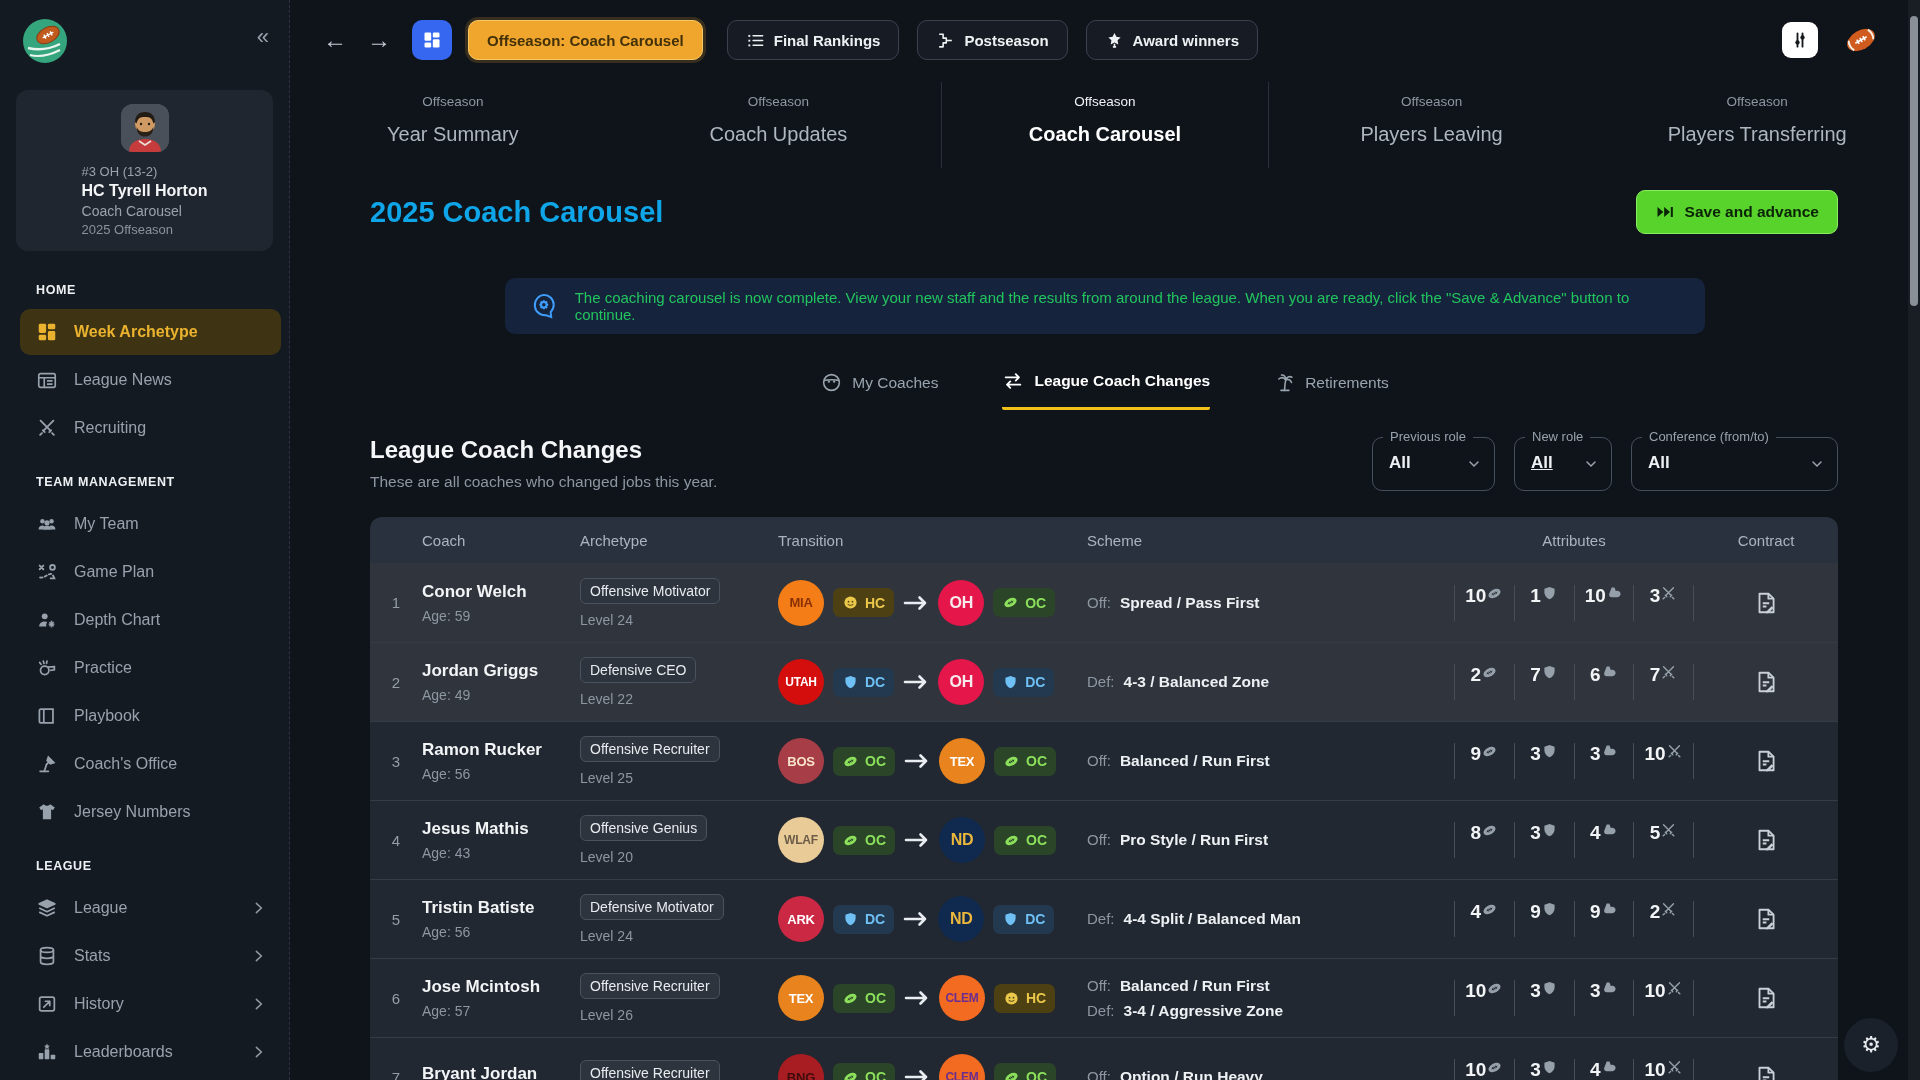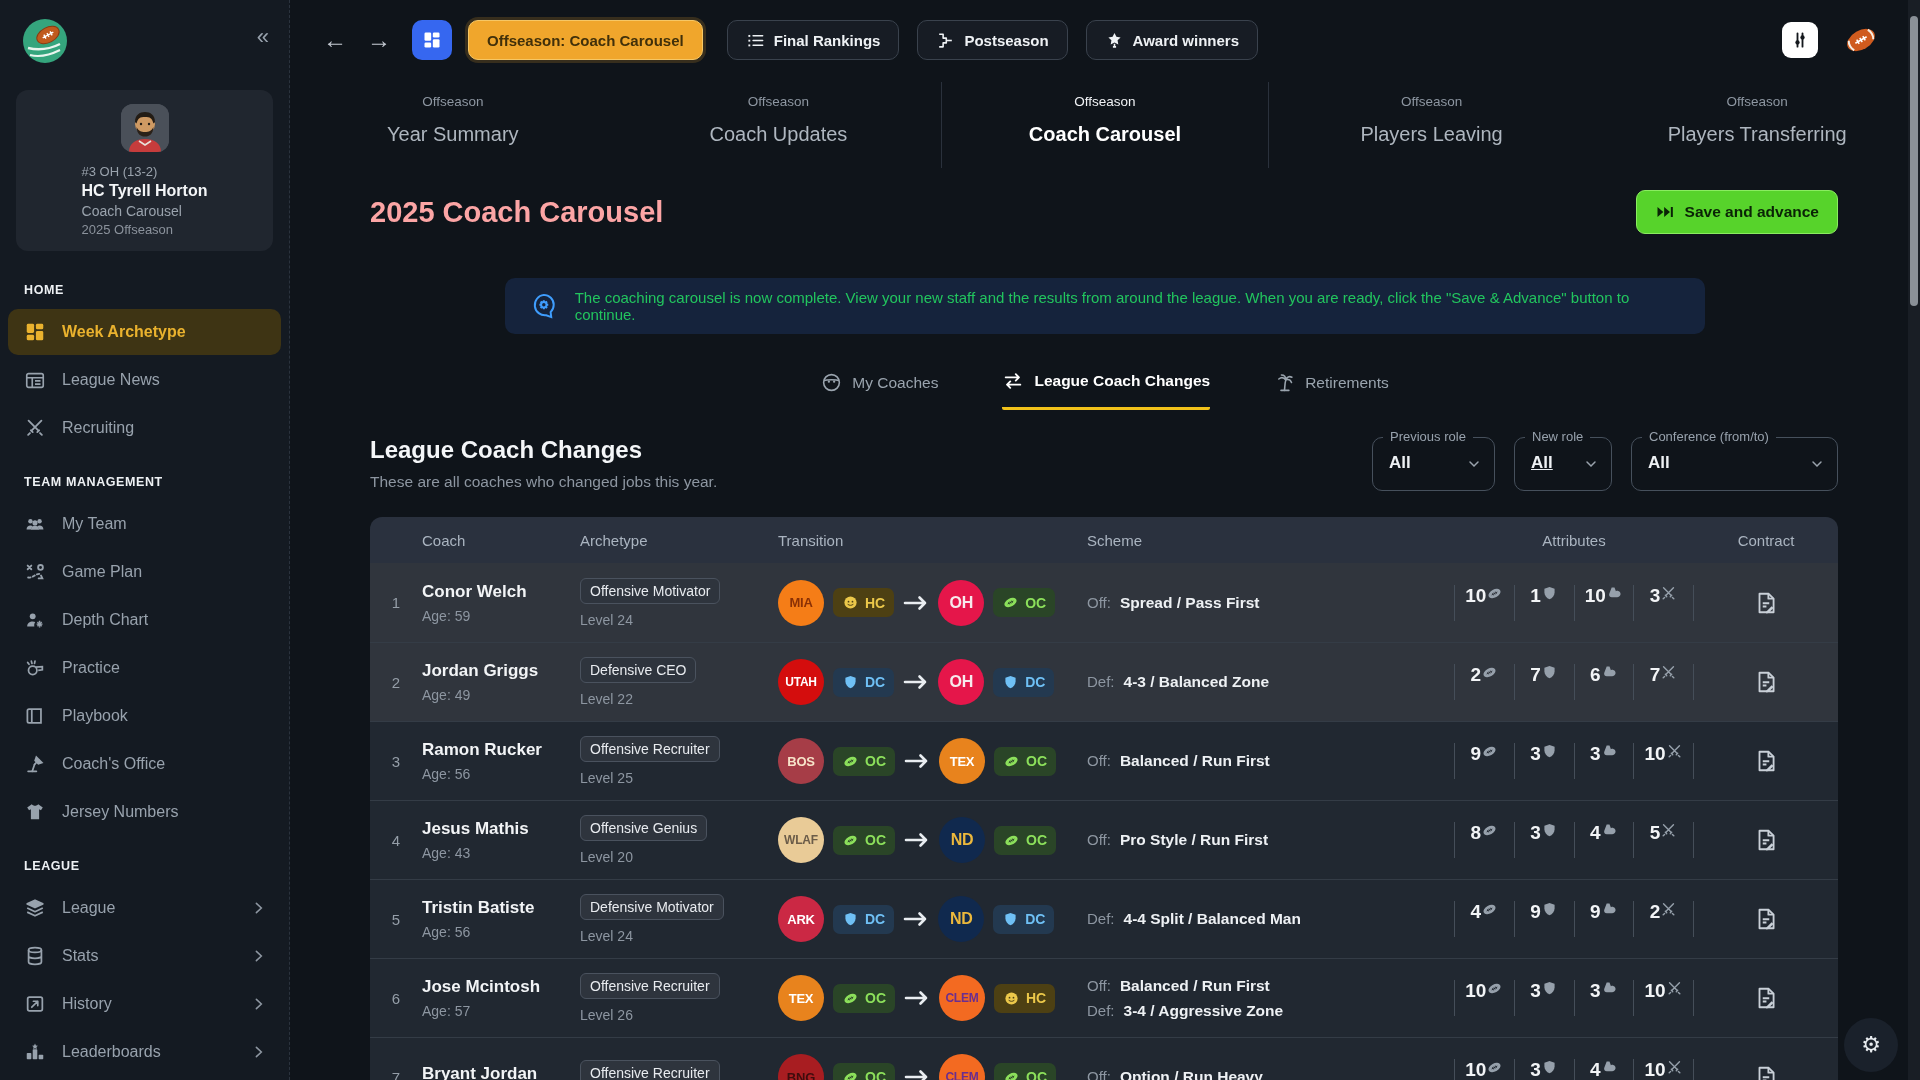--- a/index.html
+++ b/index.html
@@ -12,21 +12,21 @@
     padding:16px 0 0 0; position:relative; flex-shrink:0; }
   .logo-wrap { padding:2px 22px 14px 22px; }
   .collapse-btn { position:absolute; top:26px; right:20px; font-size:22px; color:#97a1ac; cursor:pointer; line-height:1; }
   .profile-card { margin:8px 16px 0 16px; background:#20262f; border-radius:12px; padding:14px 14px; display:flex; gap:12px; align-items:center;flex-direction:column; }
   .avatar { width:48px; height:48px; border-radius:12px; overflow:hidden; flex-shrink:0; background:#4a5059; }
   .profile-lines { display:flex; flex-direction:column; gap:3px; min-width:0; }
   .p-record { font-size:13px; color:#9aa3ad; }
   .p-name { font-size:16px; font-weight:bold; color:#f3f5f7; }
   .p-role { font-size:14px; color:#9aa3ad; }
   .p-season { font-size:13px; color:#8b929c; }
-  .nav { margin-top:10px; }
+  .nav { margin-top:10px;padding-left:12px; }
   .nav-label { padding:22px 24px 10px 24px; font-size:12.5px; font-weight:bold; letter-spacing:.6px; color:#eef1f4; }
   .nav-item { display:flex; align-items:center; gap:16px; margin:2px 8px; padding:12px 16px; border-radius:10px;
     color:#98a2ad; font-size:16px; cursor:pointer; position:relative; }
   .nav-item .ni-icon { width:22px; height:22px; display:flex; align-items:center; justify-content:center; }
   .nav-item.active { background:#3e3414; color:#eab22e; font-weight:bold; }
   .nav-item .chev { position:absolute; right:14px; top:50%; transform:translateY(-50%); display:flex; }
 
   
   .main { flex:1; position:relative; height:1080px; overflow:hidden; }
 
@@ -45,21 +45,21 @@
   .stepper { display:flex; width:100%; margin-top:8px; }
   .step { flex:1; text-align:center; padding:12px 0 22px 0; cursor:pointer; }
   .step .eyebrow { font-size:13.5px; color:#8d96a1; margin-bottom:14px; }
   .step .s-title { font-size:20px; color:#aeb6bf; }
   .step.active .eyebrow { color:#f0f2f5; }
   .step.active .s-title { color:#ffffff; font-weight:bold; }
   .step.bl { border-left:1px solid #2a313c; }
 
   
   .title-row { display:flex; align-items:center; justify-content:space-between; padding:22px 82px 0 80px; }
-  .h1 { font-size:29px; font-weight:bold; color:#fca5a5; }
+  .h1 { font-size:29px; font-weight:bold; color:#0ea5e9; }
   .save-btn { display:inline-flex; align-items:center; gap:10px; background:#57d32b; border:1px solid #8aec60;
     color:#0a2306; font-size:15.5px; font-weight:bold; padding:11px 18px; border-radius:9px; cursor:pointer; }
 
   
   .banner { width:1200px; margin:44px auto 0 auto; background:#15233c; border-radius:10px;
     display:flex; align-items:center; gap:16px; padding:11px 24px; }
   .banner-text { color:#22c55e; font-size:15px; }
 
   
   .tabs { display:flex; justify-content:center; gap:64px; margin-top:36px; }

